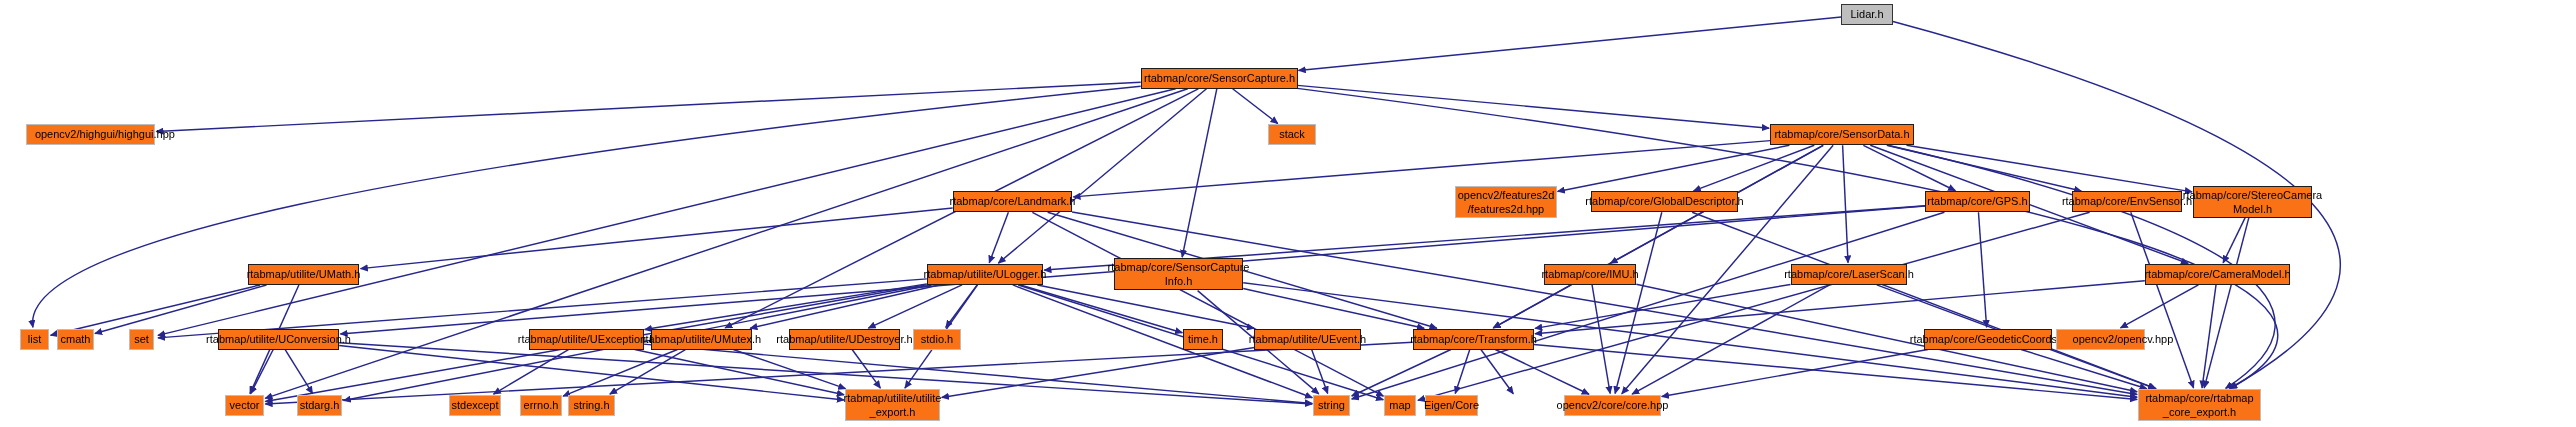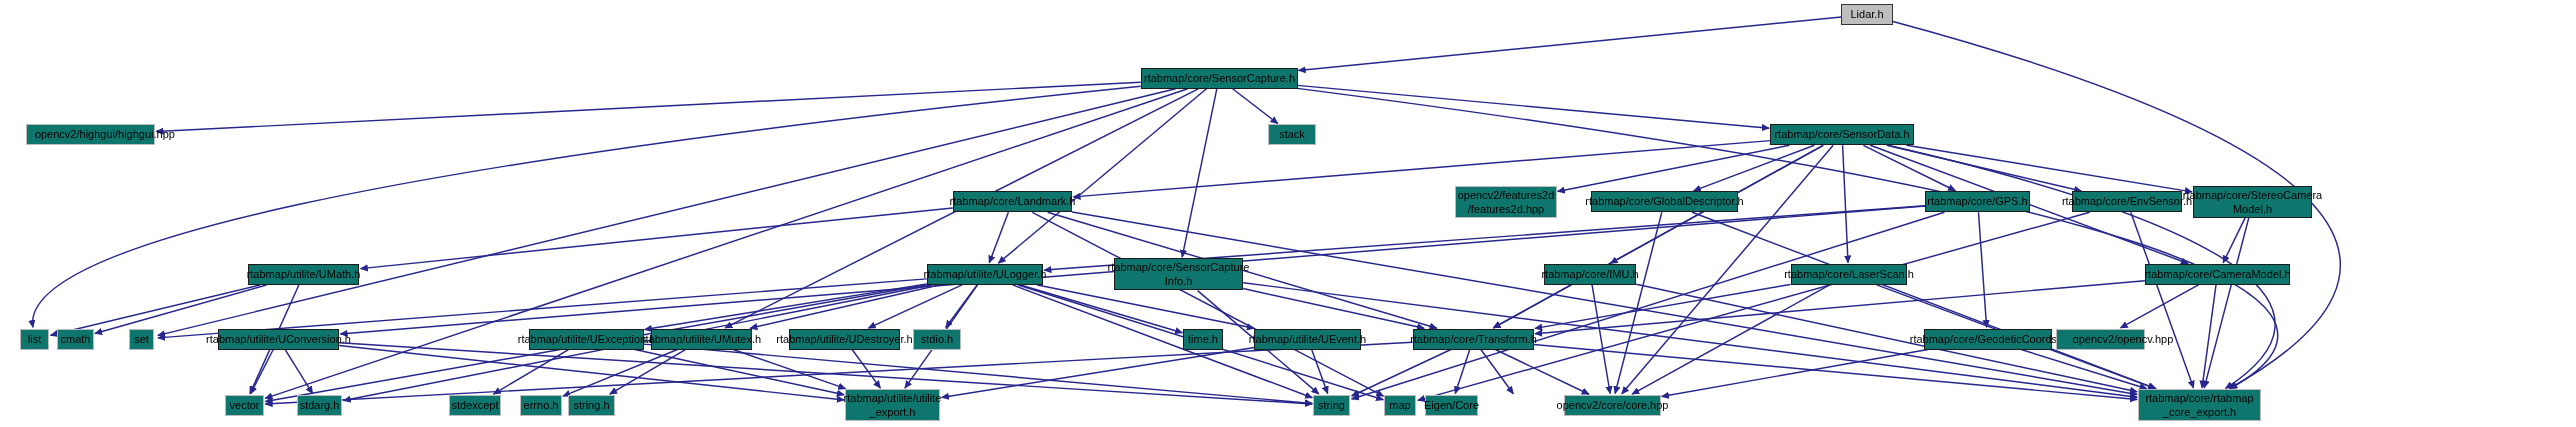--- a/index.html
+++ b/index.html
@@ -5,21 +5,21 @@
   html,body{margin:0;padding:0;background:#ffffff;}
   body{
     width:2576px;height:427px;position:relative;overflow:hidden;
     font-family:"Liberation Sans","DejaVu Sans",sans-serif;
   }
   #graph-canvas{position:absolute;left:0;top:0;width:2576px;height:427px;}
   #edges-svg{position:absolute;left:0;top:0;z-index:1;}
   .node{
     position:absolute;z-index:2;box-sizing:border-box;
     display:flex;align-items:center;justify-content:center;text-align:center;
-    background:#0f766e;color:#000000;font-size:11px;line-height:1.3;
+    background:#f97316;color:#000000;font-size:11px;line-height:1.3;
     white-space:pre-line;padding:0 3.2px;cursor:default;
   }
   .node.internal{border:1.6px solid #1c1c1c;cursor:pointer;}
   .node.external{border:1.6px solid #bdbdbd;}
   .node.root{border:1.6px solid #343434;background:#bebebe;}
 </style>
 </head>
 <body>
 
 <div id="graph-canvas">

